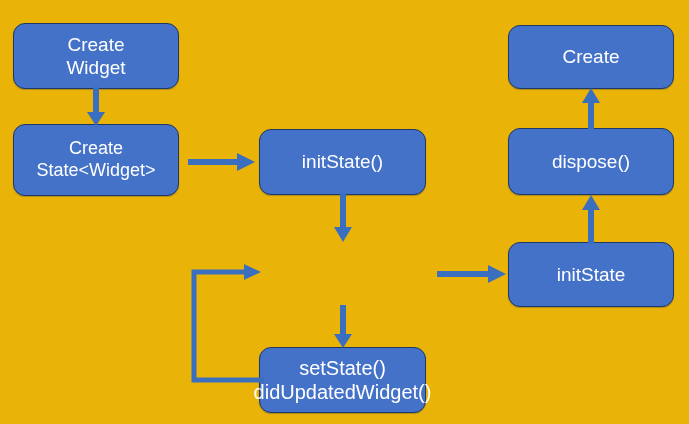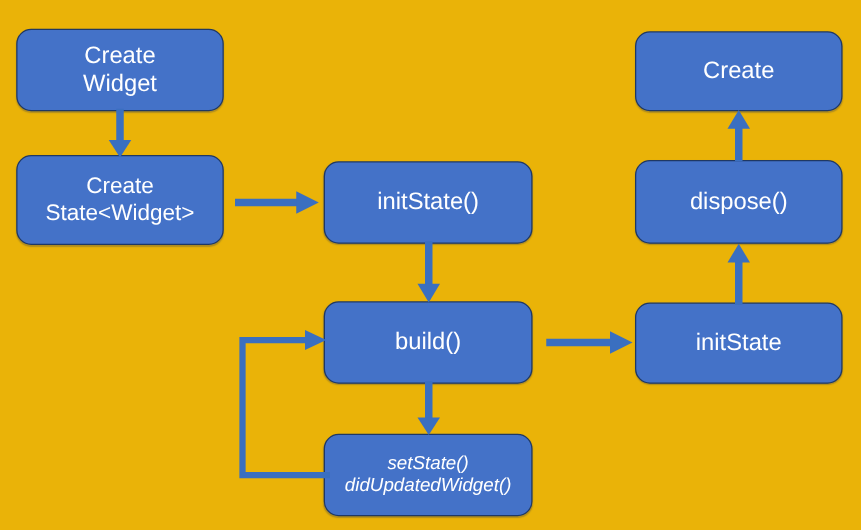--- a/index.html
+++ b/index.html
@@ -29,21 +29,21 @@
     line-height: 1.22;
     box-shadow: 0 1px 1px rgba(20,40,90,0.28);
   }
   .node .label {
     display: block;
     white-space: pre-line;
     padding: 0 6px;
   }
   .n-lg .label { font-size: 19px; }
   .n-md .label { font-size: 18px; }
-  .n-sm .label { font-size: 15px; font-style: italic; }
+  .n-sm .label { font-size: 20px; }
 
   
   .arrow {
     position: absolute;
     pointer-events: none;
   }
   .arrow svg { display: block; overflow: visible; }
 </style>
 </head>
 <body>
@@ -57,23 +57,20 @@
 
   <div class="node n-md" style="left:13px;  top:124px; width:166px; height:72px;">
     <span class="label">Create
 State&lt;Widget&gt;</span>
   </div>
 
   <div class="node n-lg" style="left:259px; top:129px; width:167px; height:66px;">
     <span class="label">initState()</span>
   </div>
 
-  <div class="node n-lg" style="left:259px; top:241px; width:167px; height:66px;">
-    <span class="label">build()</span>
-  </div>
 
   <div class="node n-sm" style="left:259px; top:347px; width:167px; height:66px;">
     <span class="label">setState()
 didUpdatedWidget()</span>
   </div>
 
   <div class="node n-lg" style="left:508px; top:25px;  width:166px; height:64px;">
     <span class="label">Create</span>
   </div>
 

